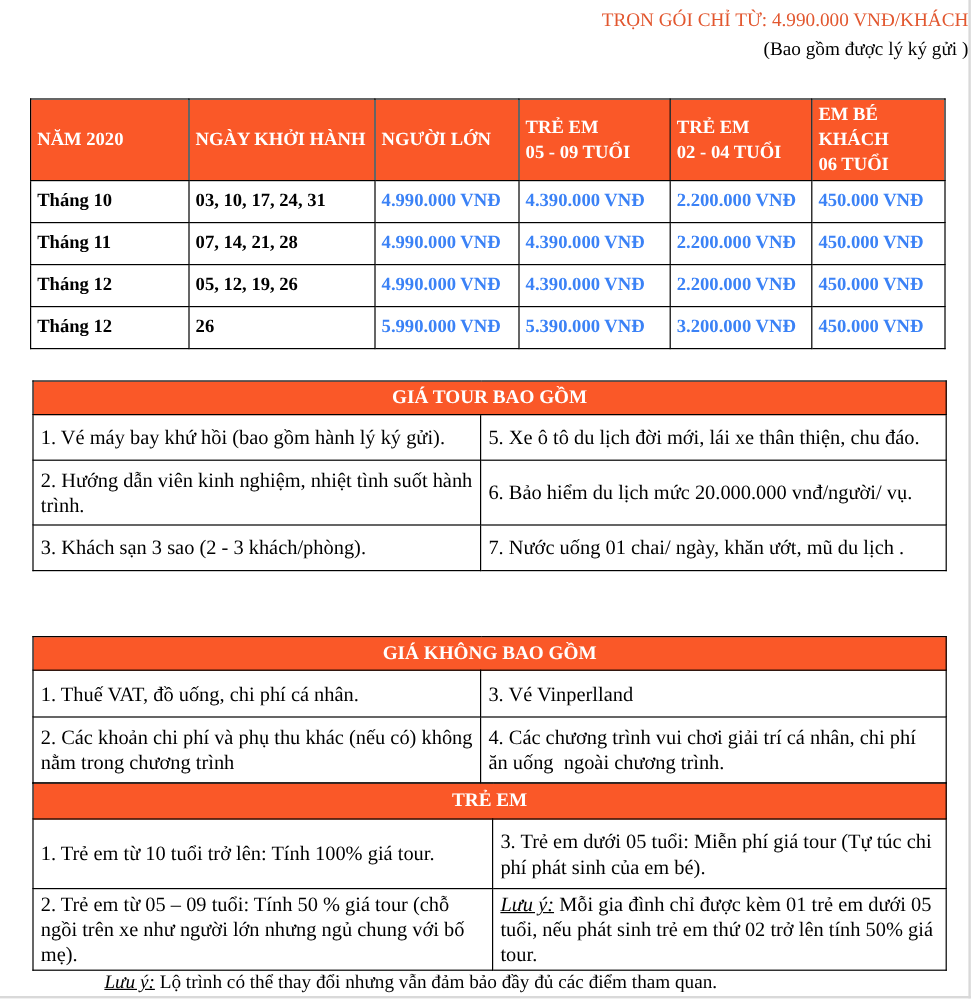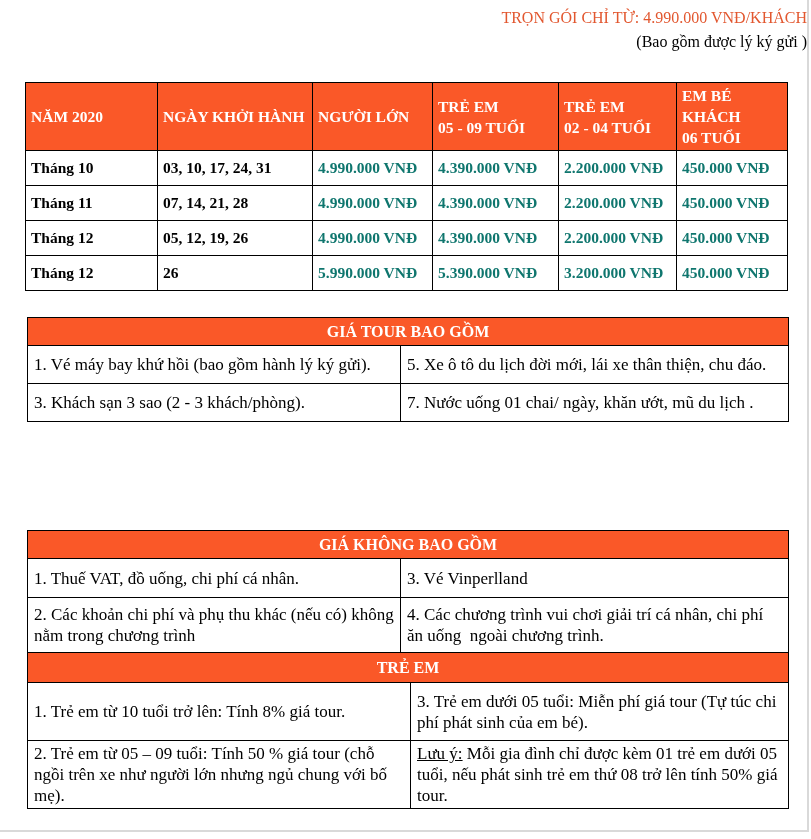--- a/index.html
+++ b/index.html
@@ -22,39 +22,39 @@
 
   
   .price-table { position:absolute; top:82px; left:25px; width:762px; border:1px solid #4c1d95; }
   .price-table th, .price-table td {
     border:1px solid #000; padding:2px 5px; text-align:left;
     vertical-align:middle; font-weight:bold; font-size:15.5px; overflow:hidden;
   }
   .price-table th { background:#FA5828; color:#fff; height:51px; line-height:21px; }
   .price-table td { height:35px; }
   .th-line { display:block; }
-  .price { color:#0f766e; }
+  .price { color:#3b82f6; }
 
   
   .sections { position:absolute; left:27px; width:761px; border:1px solid #000; }
   #included { top:317px; }
   #excluded { top:530px; }
   #children { top:652px; }
   .sections th {
     background:#FA5828; color:#fff; font-size:16px; font-weight:bold;
     text-align:center; border:1px solid #000; padding:2px;margin-top:13px;
   }
   .sections td {
     border:1px solid #000; padding:2px 6px; font-size:17px;
     vertical-align:middle; line-height:21px; white-space:pre-line; overflow:hidden;
   }
   .h28{height:28px} .h30{height:30px} .h38{height:38px} .h39{height:39px}
   .h54{height:54px} .h55{height:55px} .h58{height:58px} .h65{height:65px}
 
-  .note-label { text-decoration:underline; }
+  .note-label { font-style:italic; text-decoration:underline; }
 
   .footer-note {
     position:absolute; top:808px; left:87px; font-size:16px; line-height:22px;
   }
 </style>
 </head>
 <body>
 
 <div class="page">
 
@@ -143,20 +143,24 @@
       </colgroup>
     <tbody>
         <tr>
           <th colspan="2" class="h28">GIÁ TOUR BAO GỒM</th>
         </tr>
     <tr>
       <td class="h38">1. Vé máy bay khứ hồi (bao gồm hành lý ký gửi).</td>
       <td class="h38">5. Xe ô tô du lịch đời mới, lái xe thân thiện, chu đáo.</td>
     </tr>
     <tr>
+      <td class="h54">2. Hướng dẫn viên kinh nghiệm, nhiệt tình suốt hành trình.</td>
+      <td class="h54">6. Bảo hiểm du lịch mức 20.000.000 vnđ/người/ vụ.</td>
+    </tr>
+    <tr>
       <td class="h38">3. Khách sạn 3 sao (2 - 3 khách/phòng).</td>
       <td class="h38">7. Nước uống 01 chai/ ngày, khăn ướt, mũ du lịch .</td>
     </tr>
   </tbody>
     </table>
 
   <table class="sections" id="excluded">
     <colgroup>
         <col style="width:373px">
         <col style="width:388px">
@@ -179,24 +183,27 @@
   <table class="sections" id="children">
     <colgroup>
         <col style="width:383px">
         <col style="width:378px">
       </colgroup>
     <tbody>
         <tr>
           <th colspan="2" class="h30">TRẺ EM</th>
         </tr>
     <tr>
-      <td class="h58">1. Trẻ em từ 10 tuổi trở lên: Tính 8% giá tour.</td>
+      <td class="h58">1. Trẻ em từ 10 tuổi trở lên: Tính 100% giá tour.</td>
       <td class="h58">3. Trẻ em dưới 05 tuổi: Miễn phí giá tour (Tự túc chi phí phát sinh của em bé).</td>
     </tr>
     <tr>
       <td class="h65">2. Trẻ em từ 05 – 09 tuổi: Tính 50 % giá tour (chỗ ngồi trên xe như người lớn nhưng ngủ chung với bố mẹ).</td>
-      <td class="h65"><span class="note-label">Lưu ý:</span><span> Mỗi gia đình chỉ được kèm 01 trẻ em dưới 05 tuổi, nếu phát sinh trẻ em thứ 08 trở lên tính 50% giá tour.</span></td>
+      <td class="h65"><span class="note-label">Lưu ý:</span><span> Mỗi gia đình chỉ được kèm 01 trẻ em dưới 05 tuổi, nếu phát sinh trẻ em thứ 02 trở lên tính 50% giá tour.</span></td>
     </tr>
   </tbody>
     </table>
 
+  <div class="footer-note">
+    <span class="note-label">Lưu ý:</span><span> Lộ trình có thể thay đổi nhưng vẫn đảm bảo đầy đủ các điểm tham quan.</span>
+  </div>
 
 </div>
 
 </body></html>

